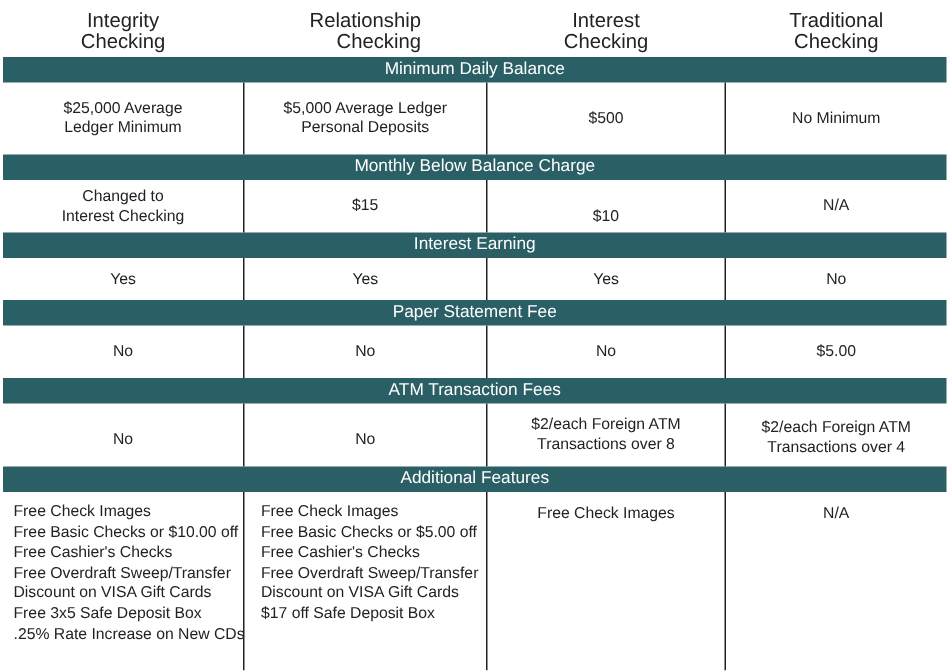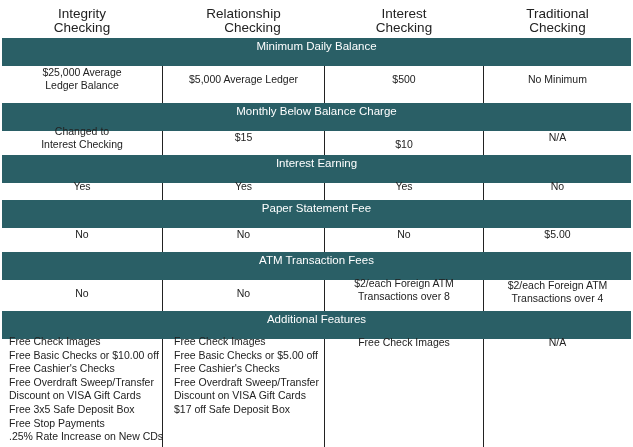--- a/index.html
+++ b/index.html
@@ -1,20 +1,20 @@
 <!DOCTYPE html>
 <html><head>
   <meta charset="utf-8">
   <style>
     html, body { margin: 0; padding: 0; background: #ffffff; }
     body { width: 633px; height: 447px; position: relative; overflow: hidden;
            font-family: "Liberation Sans", "DejaVu Sans", sans-serif; color: #1a1a1a; }
     .head { position: absolute; top: 4px; height: 34px; display: flex; align-items: center;
             justify-content: center; text-align: center; font-size: 13.5px; line-height: 14px; color: #222; }
-    .bar { position: absolute; left: 2px; width: 629px; height: 28px; background: #2a5f66;
+    .bar { position: absolute; left: 2px; width: 629px; height: 17px; background: #2a5f66;
            color: #ffffff; font-size: 11.5px; line-height: 17px; text-align: center; }
     .cell { position: absolute; display: flex; align-items: center; justify-content: center;
             text-align: center; font-size: 10.5px; line-height: 13px; color: #222; }
     .vline { position: absolute; width: 1px; background: #222; }
     .list { position: absolute; font-size: 10.5px; line-height: 13.6px; color: #222; margin: 0; padding: 0; list-style: none; }
     .list li { white-space: nowrap; }
   </style>
 </head>
 <body>
 
@@ -64,26 +64,27 @@
 <div class="vline" style="left:483px;top:269px;height:42px;"></div>
 
 <div class="vline" style="left:162px;top:328px;height:119px;"></div>
 <div class="vline" style="left:324px;top:328px;height:119px;"></div>
 <div class="vline" style="left:483px;top:328px;height:119px;"></div>
 
 <div class="bar" style="top:38px;">Minimum Daily Balance</div>
 <div class="cell" style="left:2px;width:160px;top:55px;height:48px;">
   <div>
       <div>$25,000 Average</div>
-      <div>Ledger Balance</div>
+      <div>Ledger Minimum</div>
     </div>
 </div>
 <div class="cell" style="left:163px;width:161px;top:55px;height:48px;">
   <div>
       <div>$5,000 Average Ledger</div>
+      <div>Personal Deposits</div>
     </div>
 </div>
 <div class="cell" style="left:325px;width:158px;top:55px;height:48px;">$500</div>
 <div class="cell" style="left:484px;width:147px;top:55px;height:48px;">No Minimum</div>
 
 <div class="bar" style="top:103px;">Monthly Below Balance Charge</div>
 <div class="cell" style="left:2px;width:160px;top:120px;height:35px;">
   <div>
       <div>Changed to</div>
       <div>Interest Checking</div>
@@ -122,21 +123,20 @@
 </div>
 
 <div class="bar" style="top:311px;">Additional Features</div>
 <ul class="list" style="left:9px;top:335px;">
   <li>Free Check Images</li>
   <li>Free Basic Checks or $10.00 off</li>
   <li>Free Cashier's Checks</li>
   <li>Free Overdraft Sweep/Transfer</li>
   <li>Discount on VISA Gift Cards</li>
   <li>Free 3x5 Safe Deposit Box</li>
-  <li>Free Stop Payments</li>
   <li>.25% Rate Increase on New CDs</li>
 </ul>
 <ul class="list" style="left:174px;top:335px;">
   <li>Free Check Images</li>
   <li>Free Basic Checks or $5.00 off</li>
   <li>Free Cashier's Checks</li>
   <li>Free Overdraft Sweep/Transfer</li>
   <li>Discount on VISA Gift Cards</li>
   <li>$17 off Safe Deposit Box</li>
 </ul>

